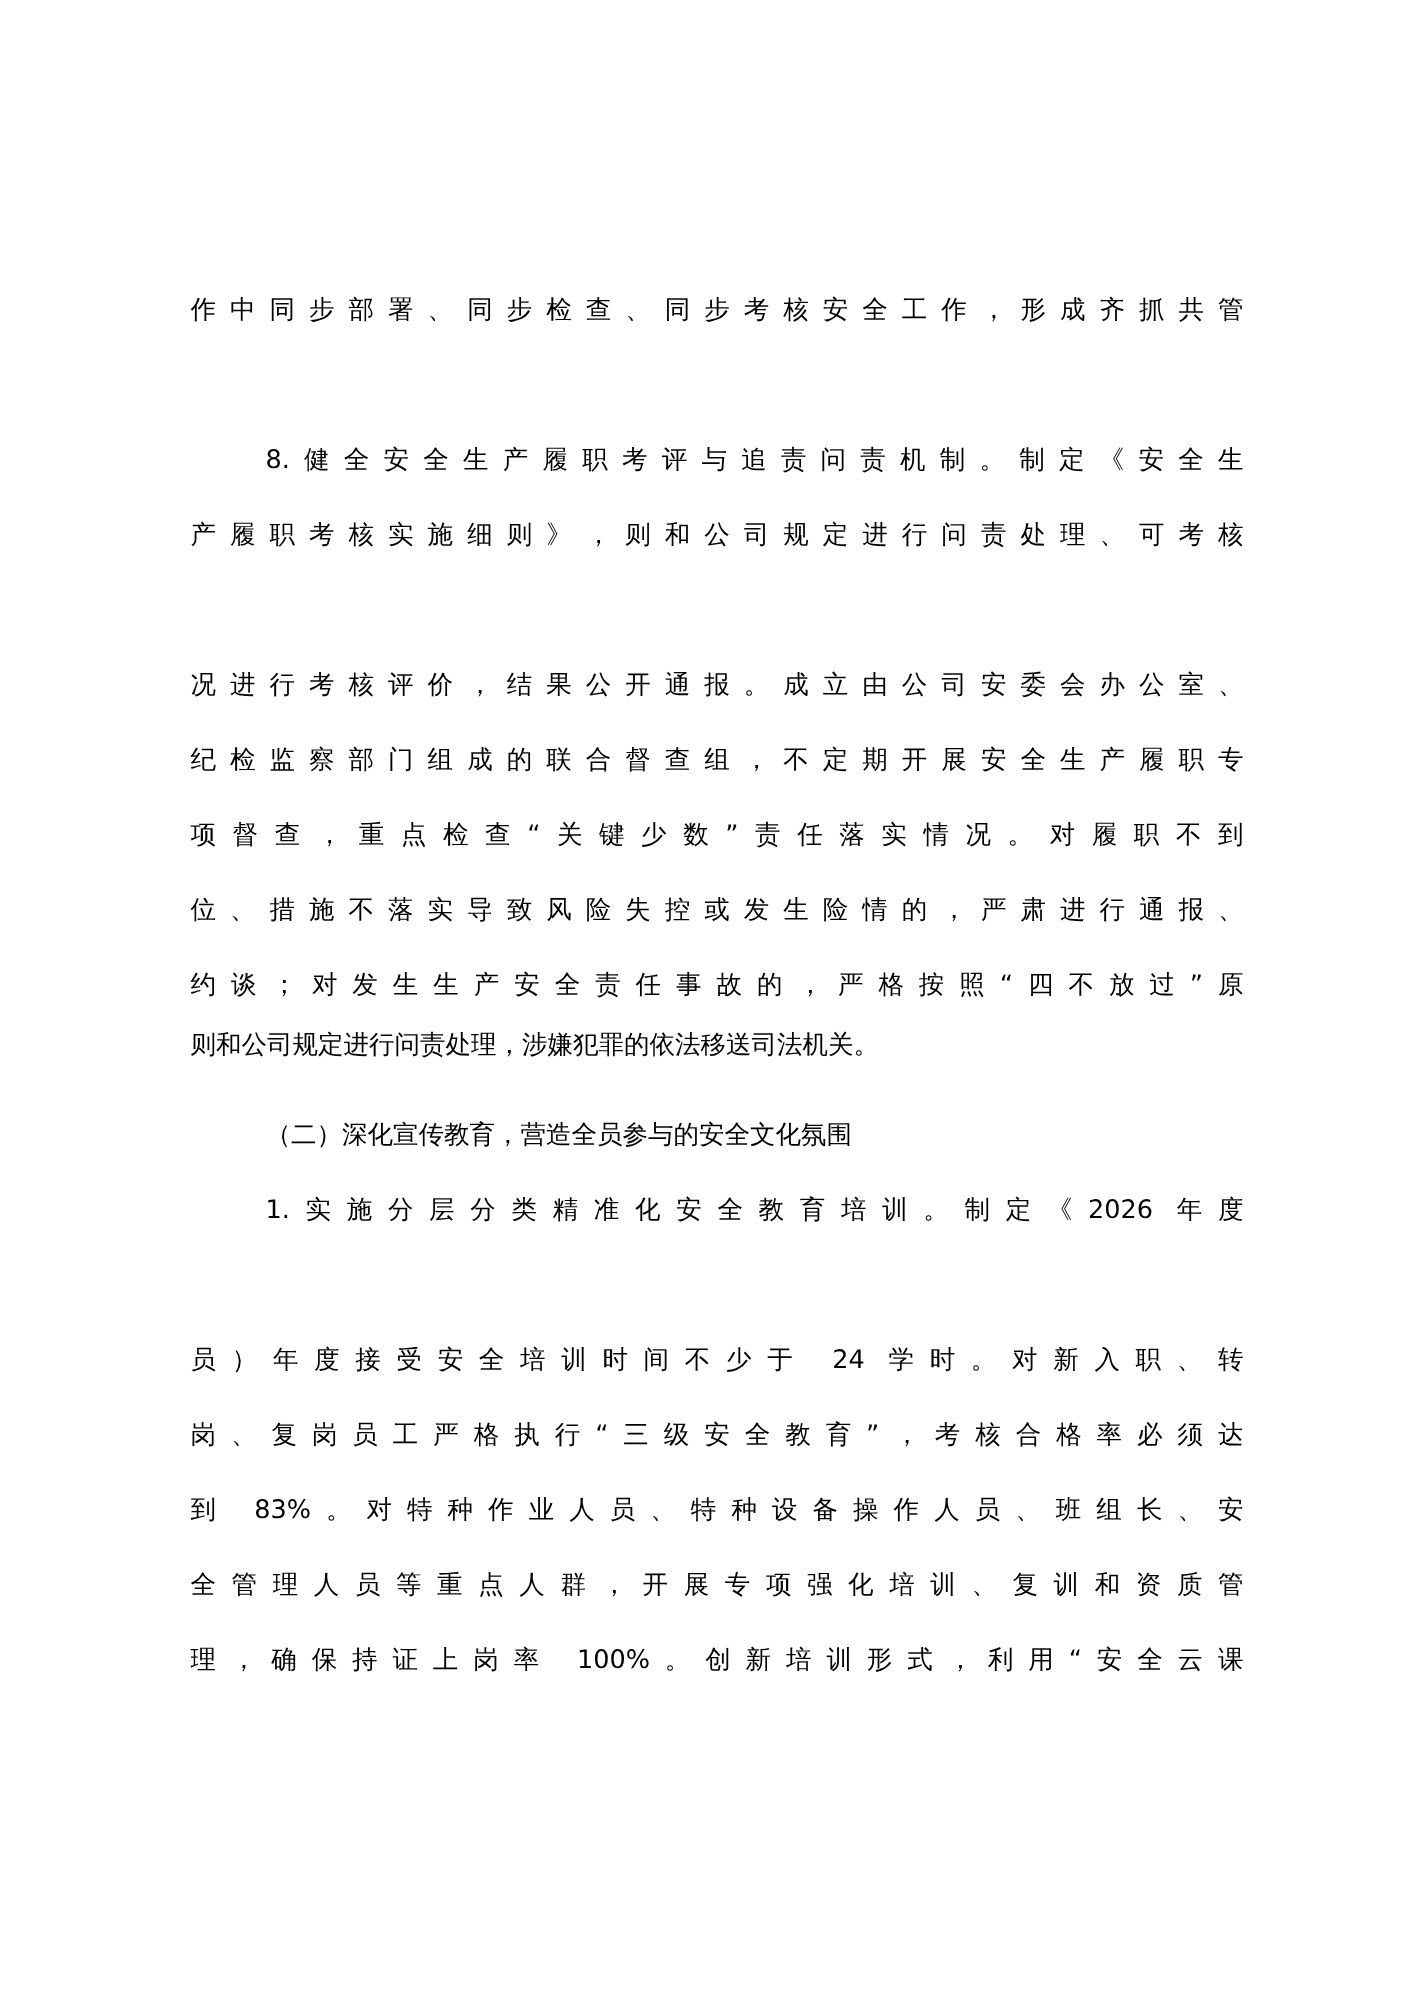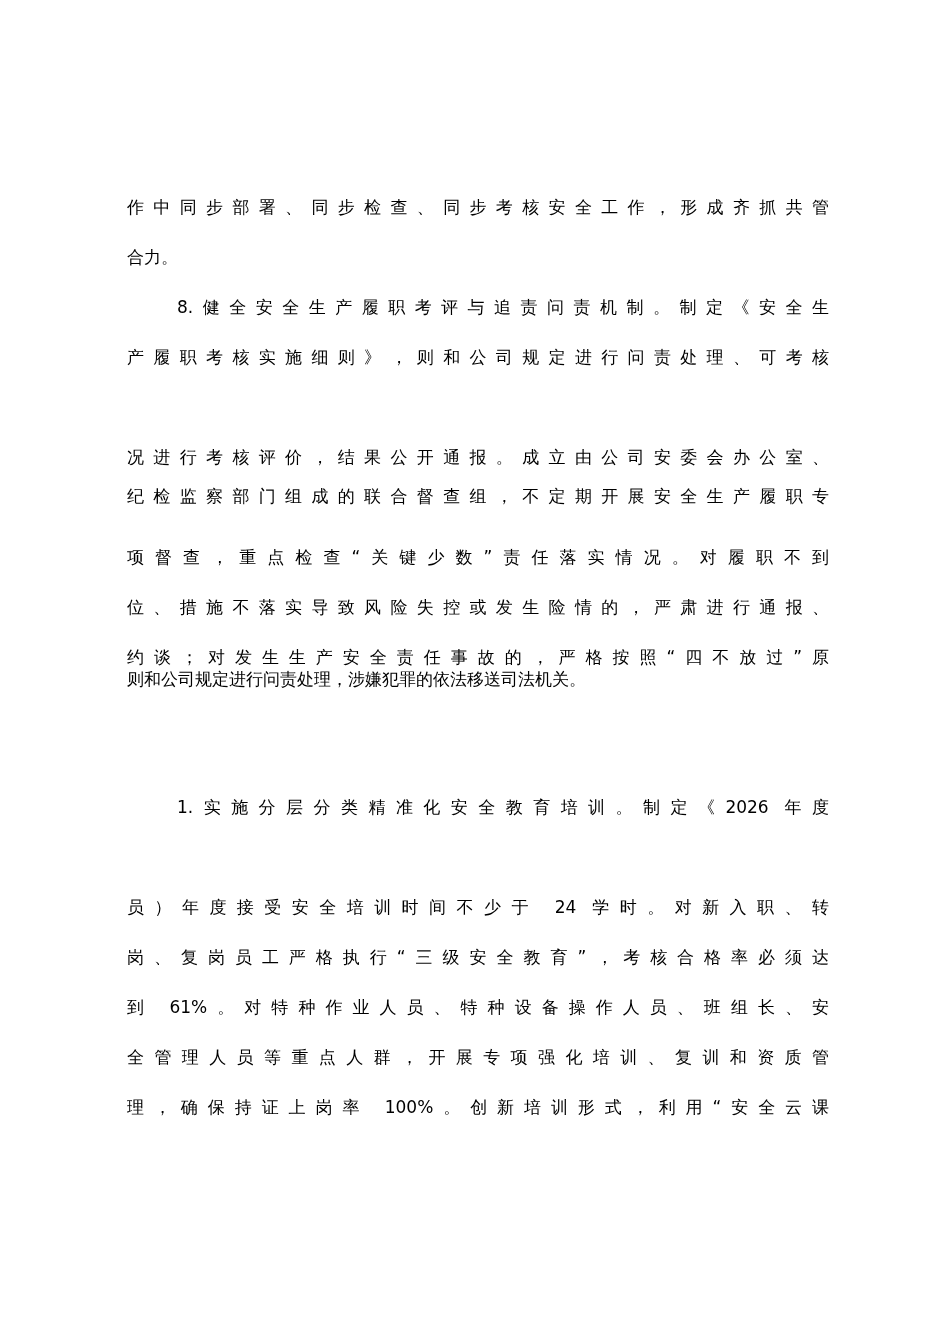--- a/index.html
+++ b/index.html
@@ -46,28 +46,28 @@
       left: 177px;
       width: 652px;
       text-align-last: left;
     }
   </style>
 </head>
 <body>
 
 <div class="page">
   <div class="line" style="top:182px">作中同步部署、同步检查、同步考核安全工作，形成齐抓共管</div>
-  <div class="line last" style="top:232px">合力。</div>
   <div class="line indent" style="top:282px">8.健全安全生产履职考评与追责问责机制。制定《安全生</div>
   <div class="line" style="top:332px">产履职考核实施细则》，则和公司规定进行问责处理、可考核</div>
   <div class="line" style="top:432px">况进行考核评价，结果公开通报。成立由公司安委会办公室、</div>
-  <div class="line" style="top:471px">纪检监察部门组成的联合督查组，不定期开展安全生产履职专</div>
+  <div class="line" style="top:482px">纪检监察部门组成的联合督查组，不定期开展安全生产履职专</div>
   <div class="line" style="top:532px">项督查，重点检查“关键少数”责任落实情况。对履职不到</div>
   <div class="line" style="top:582px">位、措施不落实导致风险失控或发生险情的，严肃进行通报、</div>
   <div class="line" style="top:632px">约谈；对发生生产安全责任事故的，严格按照“四不放过”原</div>
-  <div class="line last" style="top:654px">则和公司规定进行问责处理，涉嫌犯罪的依法移送司法机关。</div>
+  <div class="line last" style="top:672px">则和公司规定进行问责处理，涉嫌犯罪的依法移送司法机关。</div>
+  <div class="line heading-indent" style="top:732px">（二）深化宣传教育，营造全员参与的安全文化氛围</div>
   <div class="line indent" style="top:782px">1.实施分层分类精准化安全教育培训。制定《2026 年度</div>
   <div class="line" style="top:882px">员）年度接受安全培训时间不少于 24 学时。对新入职、转</div>
   <div class="line" style="top:932px">岗、复岗员工严格执行“三级安全教育”，考核合格率必须达</div>
-  <div class="line" style="top:982px">到 61%。对特种作业人员、特种设备操作人员、班组长、安</div>
+  <div class="line" style="top:982px">到 83%。对特种作业人员、特种设备操作人员、班组长、安</div>
   <div class="line" style="top:1032px">全管理人员等重点人群，开展专项强化培训、复训和资质管</div>
   <div class="line" style="top:1082px">理，确保持证上岗率 100%。创新培训形式，利用“安全云课</div>
 </div>
 
 </body></html>

